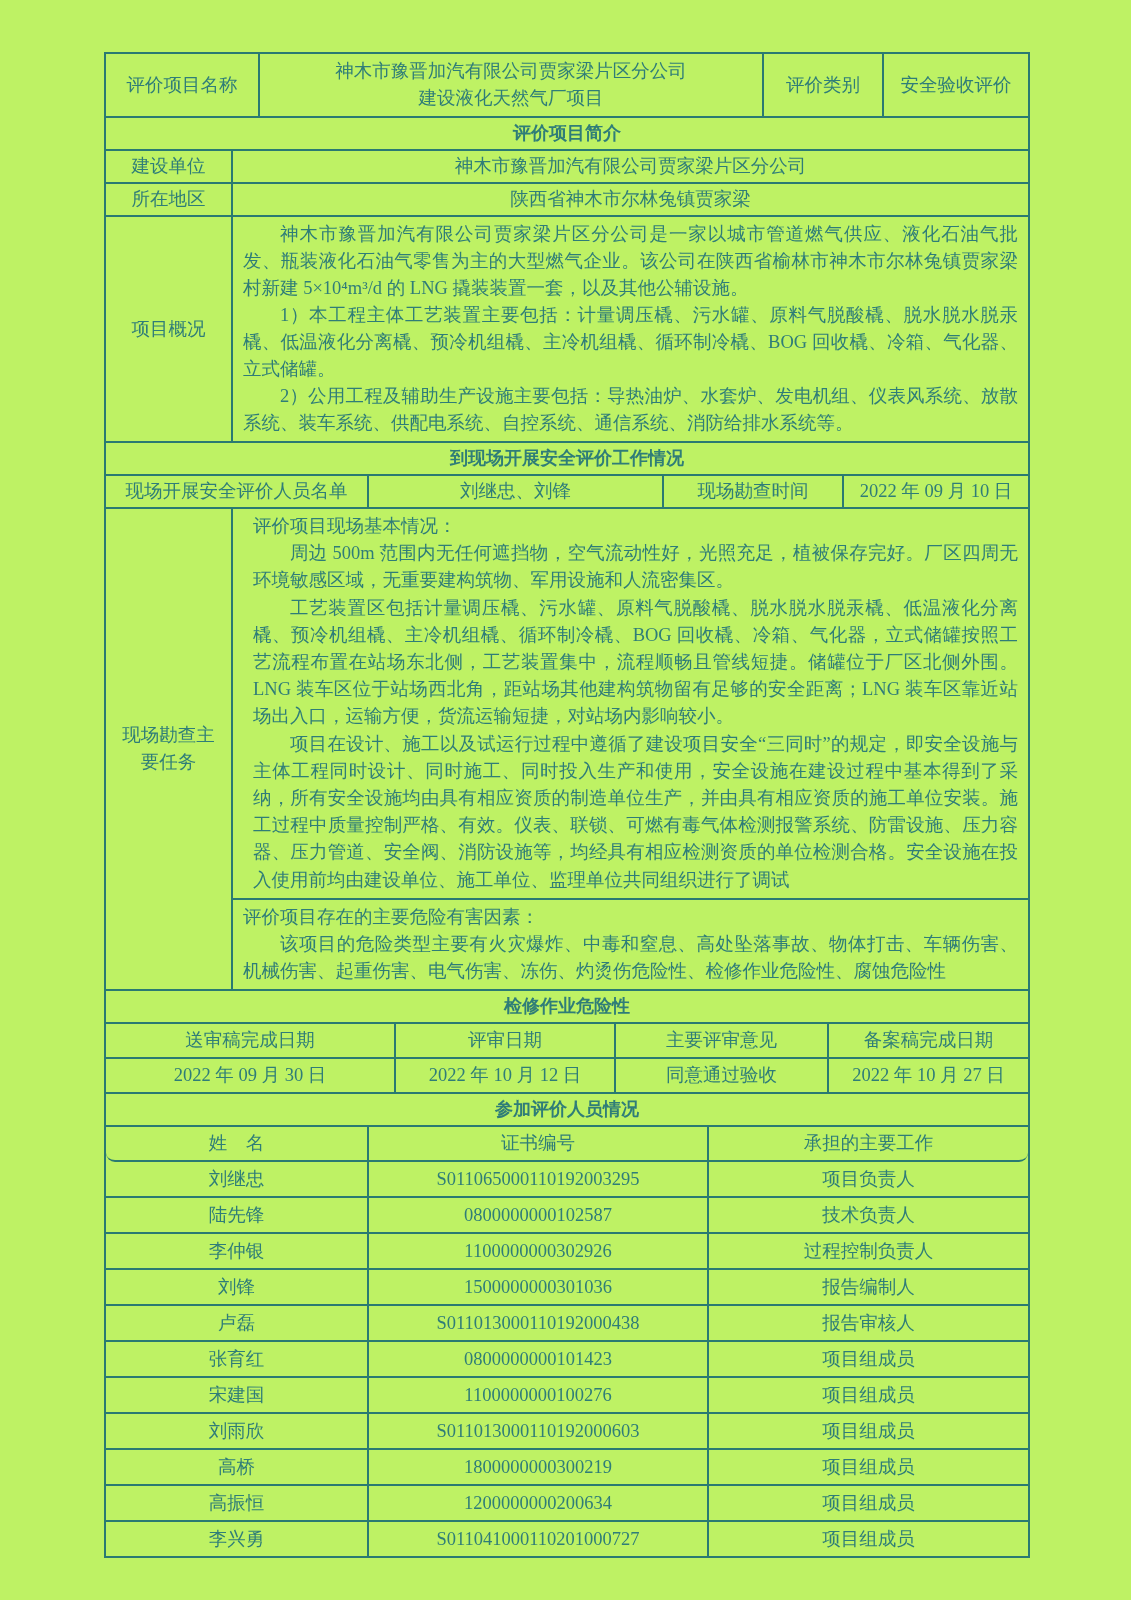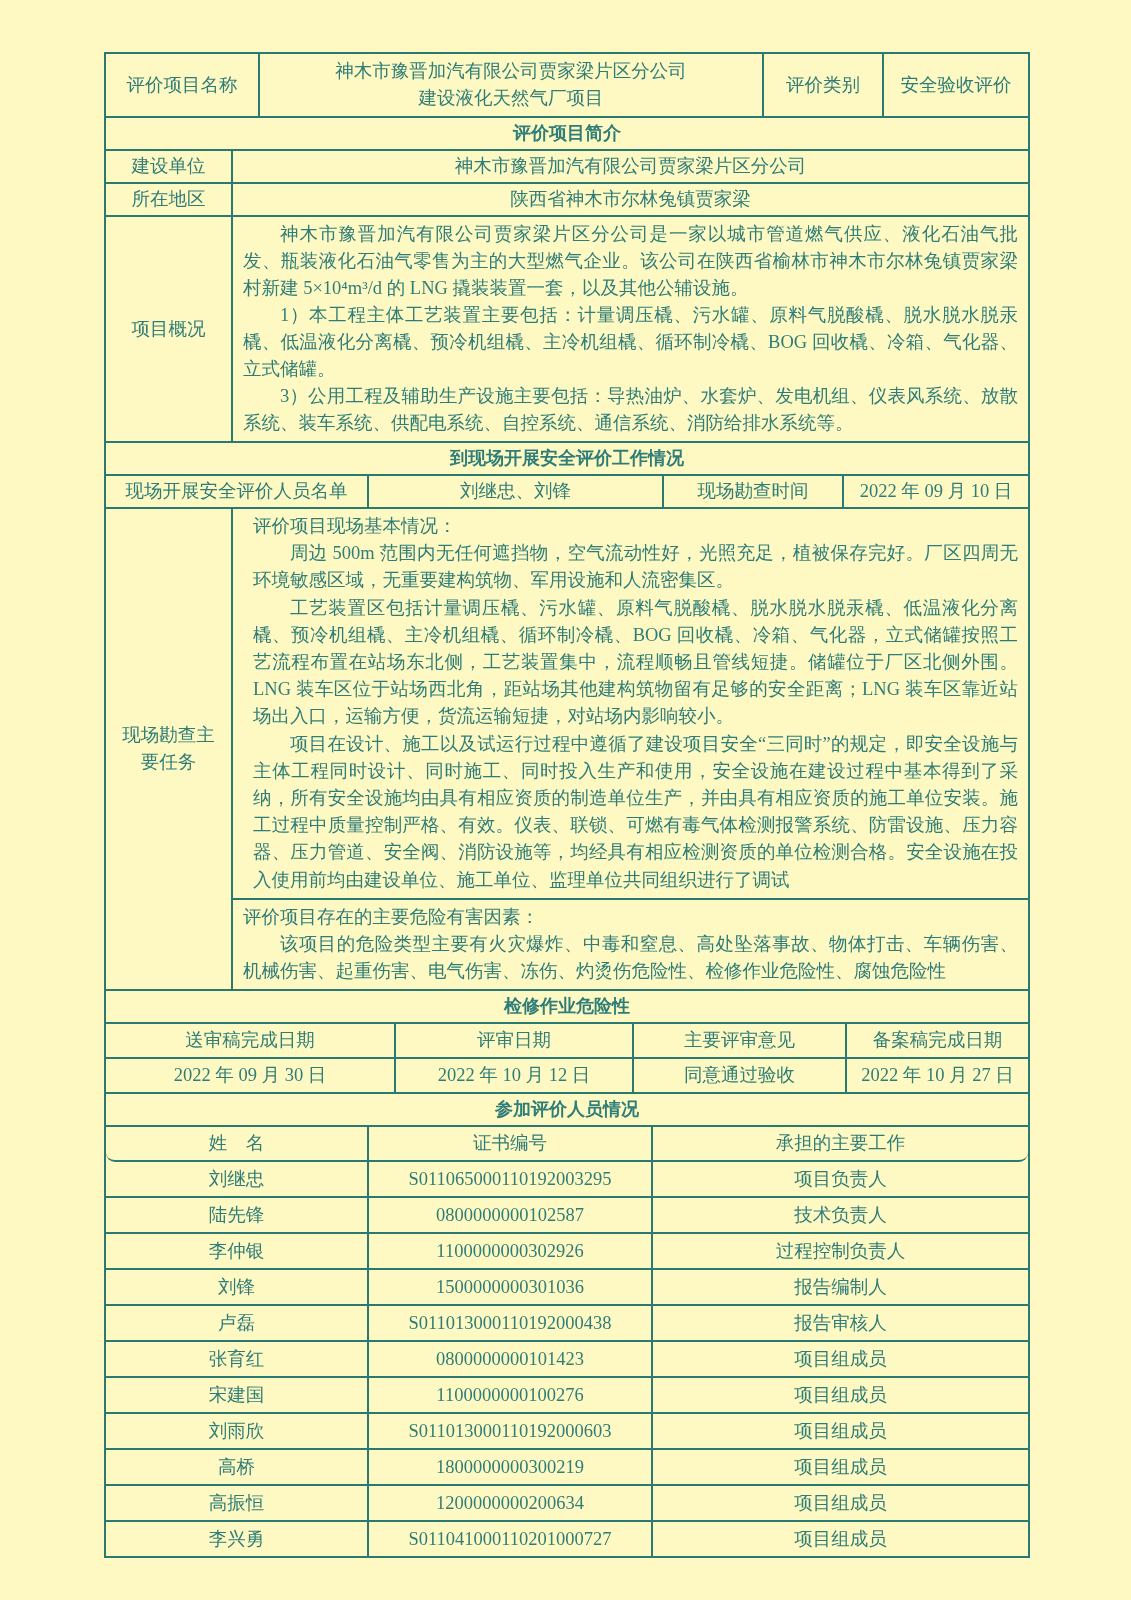--- a/index.html
+++ b/index.html
@@ -1,19 +1,19 @@
 <!DOCTYPE html>
 <html><head>
 <meta charset="utf-8">
 <style>
   html,body{margin:0;padding:0;}
   .page{
     position:relative;
     width:1131px;height:1600px;
-    background:#fef9c3;
+    background:#bef264;
     color:#2f7d78;
     font-family:"Liberation Serif","DejaVu Serif",serif;
     overflow:hidden;
   }
   .doc-table{
     position:absolute;left:104px;top:52px;width:926px;
     border:2px solid #2a7a72;
     box-sizing:border-box;
   }
   .row{display:flex;align-items:stretch;border-bottom:2px solid #2a7a72;}
@@ -48,24 +48,24 @@
   .subcell.divided{border-bottom:2px solid #2a7a72;padding-left:20px;}
   
   .w-name-label{width:154px;}
   .w-name-value{width:504px;}
   .w-cat-label{width:120px;}
   .w-side-label{width:127px;}
   .w-staff-label{width:263px;}
   .w-staff-value{width:295px;}
   .w-time-label{width:180px;}
   .w-sched{width:290px;}
-  .w-sched2{width:238px;}
+  .w-sched2{width:220px;}
   .w-sched3{width:213px;}
   .w-part1{width:263px;}
-  .w-part2{width:284px;}
+  .w-part2{width:340px;}
   
   .h-head{min-height:62px;}
   .h-bar1{min-height:30px;}
   .h-line{min-height:26px;}
   .h-bar2{min-height:27px;}
   .h-staff{min-height:27px;}
   .h-bar3{min-height:29px;}
   .h-sched{min-height:33px;}
   .h-bar4{min-height:31px;}
   .h-phead{min-height:33px;border-radius:9px;}
@@ -100,21 +100,21 @@
     <div class="row h-line">
       <div class="cell w-side-label">所在地区</div>
       <div class="cell">陕西省神木市尔林兔镇贾家梁</div>
     </div>
 
     <div class="row">
       <div class="cell w-side-label">项目概况</div>
       <div class="cell txt">
         <p>神木市豫晋加汽有限公司贾家梁片区分公司是一家以城市管道燃气供应、液化石油气批发、瓶装液化石油气零售为主的大型燃气企业。该公司在陕西省榆林市神木市尔林兔镇贾家梁村新建 5×10⁴m³/d 的 LNG 撬装装置一套，以及其他公辅设施。</p>
         <p>1）本工程主体工艺装置主要包括：计量调压橇、污水罐、原料气脱酸橇、脱水脱水脱汞橇、低温液化分离橇、预冷机组橇、主冷机组橇、循环制冷橇、BOG 回收橇、冷箱、气化器、立式储罐。</p>
-        <p>3）公用工程及辅助生产设施主要包括：导热油炉、水套炉、发电机组、仪表风系统、放散系统、装车系统、供配电系统、自控系统、通信系统、消防给排水系统等。</p>
+        <p>2）公用工程及辅助生产设施主要包括：导热油炉、水套炉、发电机组、仪表风系统、放散系统、装车系统、供配电系统、自控系统、通信系统、消防给排水系统等。</p>
       </div>
     </div>
 
     <div class="row h-bar2">
       <div class="cell bar">到现场开展安全评价工作情况</div>
     </div>
 
     <div class="row h-staff">
       <div class="cell w-staff-label">现场开展安全评价人员名单</div>
       <div class="cell w-staff-value">刘继忠、刘锋</div>

